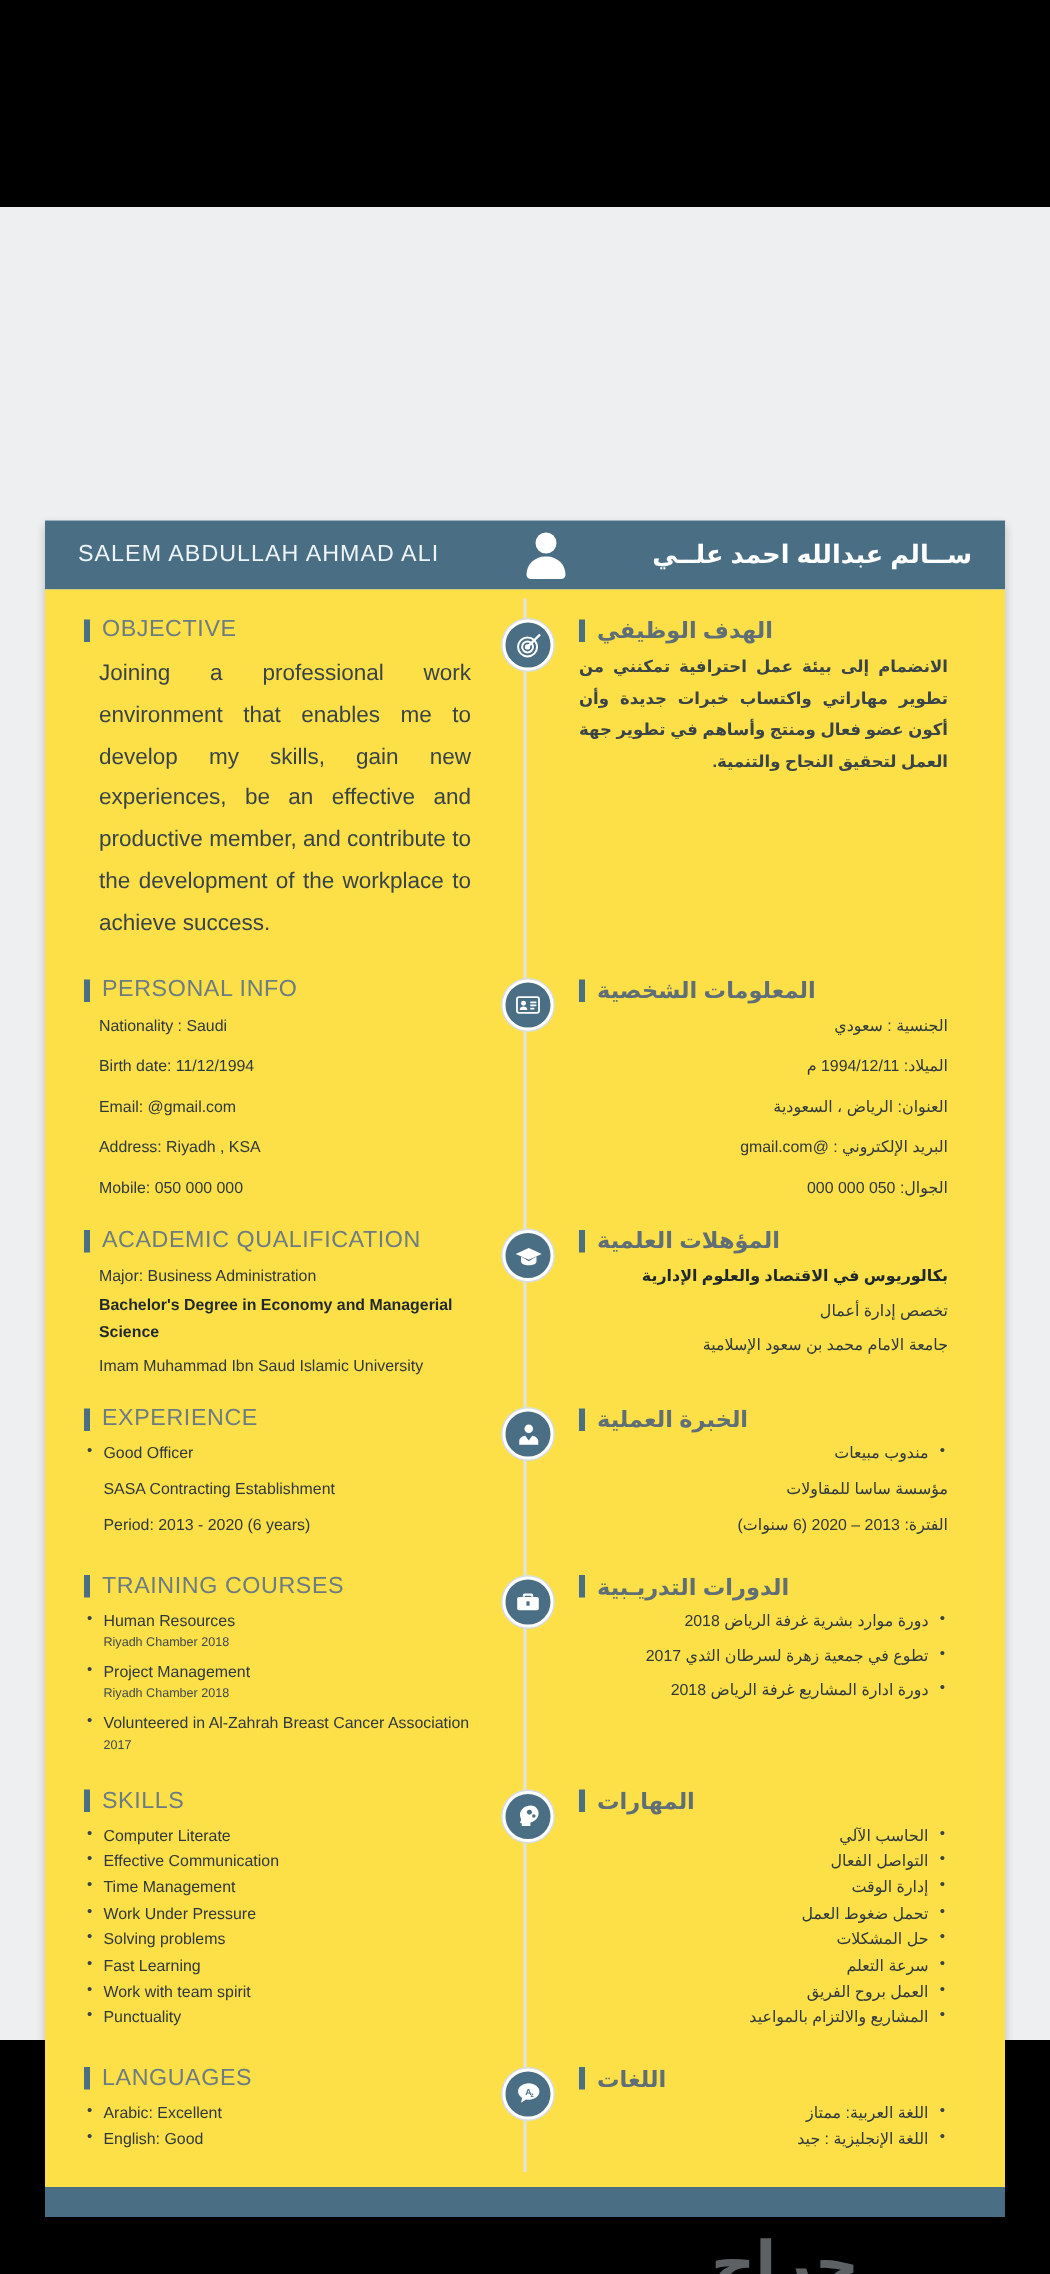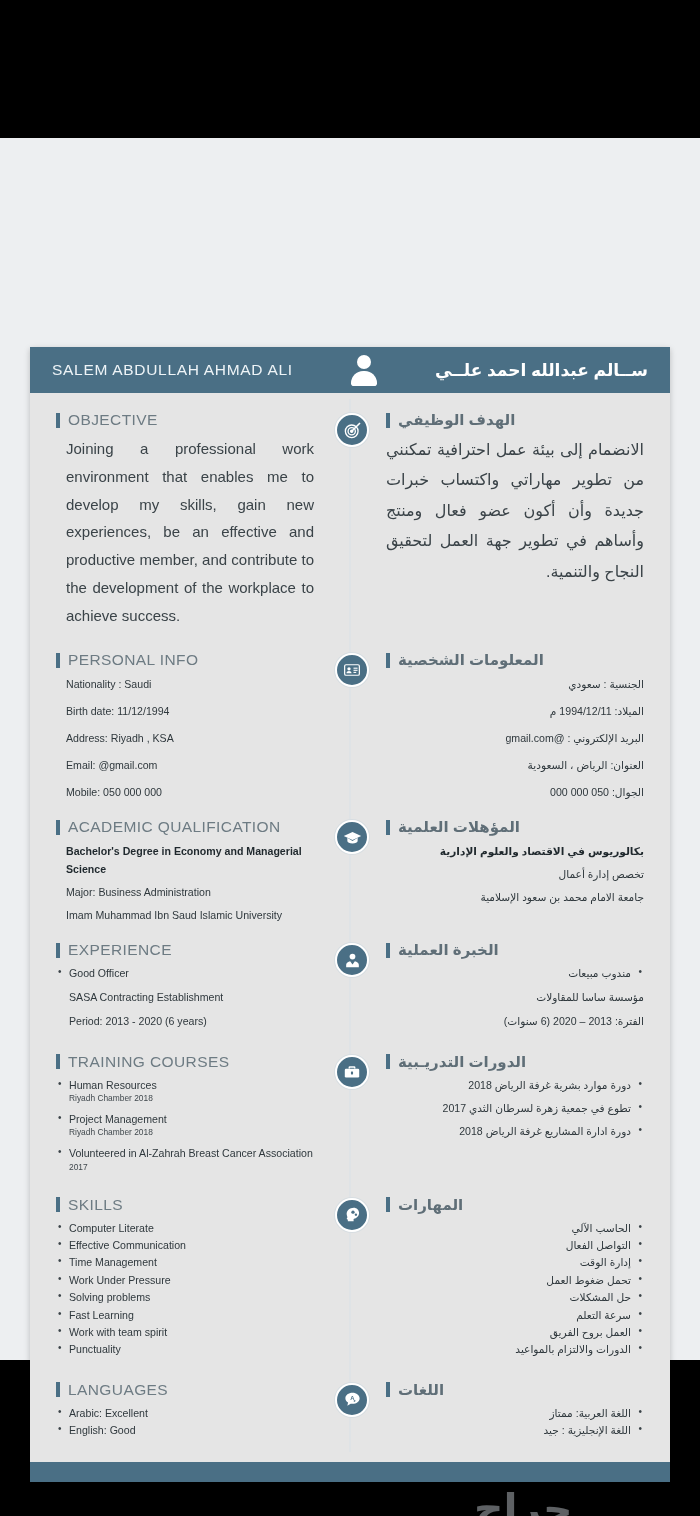--- a/index.html
+++ b/index.html
@@ -40,50 +40,50 @@
   .hdr-avatar .head{
     position:absolute;left:10px;top:2px;width:14px;height:14px;
     border-radius:50%;background:#fff;
   }
   .hdr-avatar .body{
     position:absolute;left:4px;top:18px;width:26px;height:15px;
     border-radius:13px 13px 3px 3px;background:#fff;
   }
 
   
-  .cv-body{position:relative;padding:0 0 4px 0;background:#e5e5e5;}
+  .cv-body{position:relative;padding:0 0 4px 0;background:#fde047;}
   .timeline-rail{
     position:absolute;left:50%;top:6px;bottom:10px;width:2px;
     margin-left:-1px;background:#dfe3e6;z-index:0;
   }
 
   .row{
     position:relative;display:flex;z-index:1;
     align-items:flex-start;
   }
   .col-en{width:298px;box-sizing:border-box;padding:0 14px 0 26px;}
   .col-mid{width:44px;flex:0 0 44px;position:relative;}
-  .col-ar{width:298px;box-sizing:border-box;padding:0 26px 0 14px;direction:rtl;text-align:right;}
+  .col-ar{width:298px;box-sizing:border-box;padding:0 38px 0 14px;direction:rtl;text-align:right;}
 
   
   .sec-title{
     display:flex;align-items:center;gap:8px;
     color:#6d7b83;font-size:15.5px;letter-spacing:.4px;font-weight:400;
     margin:0 0 6px 0;white-space:nowrap;
   }
   .sec-title.ar{justify-content:flex-end;font-size:15px;font-weight:700;color:#5f6e77;}
   .tick{
     display:inline-block;width:4px;height:15px;background:#4a6f85;flex:0 0 auto;
   }
 
   
   .para{
     color:#3a4348;font-size:15px;line-height:1.85;text-align:justify;margin:0;
   }
-  .para.ar{text-align:justify;direction:rtl;font-size:16px;line-height:1.9;}
+  .para.ar{text-align:justify;direction:rtl;font-size:11px;line-height:1.9;font-weight:bold;}
   .line{color:#2f383d;font-size:10.6px;line-height:1.7;margin:0 0 9px 0;}
   .line.tight{margin:0 0 1px 0;}
   .line.ar{direction:rtl;}
   .bold{font-weight:700;color:#1f282d;}
   .small{font-size:8.4px;color:#41494e;line-height:1.3;}
 
   ul.blist{margin:0;padding:0;list-style:none;}
   ul.blist li{
     position:relative;padding-left:13px;color:#2f383d;
     font-size:10.6px;line-height:1.55;margin-bottom:1px;
@@ -166,22 +166,22 @@
 
     <div class="row" style="padding-top:22px;">
       <div class="col-en">
         <div class="sec-title">
           <span class="tick"></span>
           <span>PERSONAL INFO</span>
         </div>
         <div style="padding-left:10px;">
           <div class="line">Nationality : Saudi</div>
           <div class="line">Birth date: 11/12/1994</div>
+          <div class="line">Email: @gmail.com</div>
           <div class="line">Address: Riyadh , KSA</div>
-          <div class="line">Email: @gmail.com</div>
           <div class="line">Mobile: 050 000 000</div>
         </div>
       </div>
       <div class="col-mid">
         <div class="badge" style="top:2px;">
           <svg width="18" height="18" viewBox="0 0 24 24" fill="none" stroke="#fff" stroke-width="1.6">
             <rect x="2.2" y="5" width="19.6" height="14" rx="1.8"></rect>
             <circle cx="8" cy="10.4" r="2.2" fill="#fff" stroke="none"></circle>
             <path d="M4.6 16.4c0-2 1.6-3 3.4-3s3.4 1 3.4 3z" fill="#fff" stroke="none"></path>
             <line x1="14" y1="9.6" x2="19.4" y2="9.6" stroke-width="1.5"></line>
@@ -190,35 +190,35 @@
           </svg>
         </div>
       </div>
       <div class="col-ar">
         <div class="sec-title ar">
           <span>المعلومات الشخصية</span>
           <span class="tick"></span>
         </div>
         <div class="line ar">الجنسية : سعودي</div>
         <div class="line ar">الميلاد: 1994/12/11 م</div>
+        <div class="line ar">العنوان: الرياض ، السعودية</div>
         <div class="line ar">البريد الإلكتروني : @gmail.com</div>
-        <div class="line ar">العنوان: الرياض ، السعودية</div>
         <div class="line ar">الجوال: 050 000 000</div>
       </div>
     </div>
 
     <div class="row" style="padding-top:8px;justify-content:space-between;">
       <div class="col-en">
         <div class="sec-title">
           <span class="tick"></span>
           <span>ACADEMIC QUALIFICATION</span>
         </div>
         <div style="padding-left:10px;">
+          <div class="line tight" style="margin-top:5px;">Major: Business Administration</div>
           <div class="line tight bold">Bachelor's Degree in Economy and Managerial Science</div>
-          <div class="line tight" style="margin-top:5px;">Major: Business Administration</div>
           <div class="line tight" style="margin-top:5px;">Imam Muhammad Ibn Saud Islamic University</div>
         </div>
       </div>
       <div class="col-mid">
         <div class="badge" style="top:2px;">
           <svg width="19" height="19" viewBox="0 0 24 24" fill="#fff" stroke="none">
             <path d="M12 5 L23 10 L12 15 L1 10 Z"></path>
             <path d="M5.5 12.2 v4.2 c0 1.9 3 3.2 6.5 3.2 s6.5-1.3 6.5-3.2 v-4.2 L12 16.3 Z"></path>
           </svg>
         </div>
@@ -342,21 +342,21 @@
           <span class="tick"></span>
         </div>
         <ul class="blist ar">
           <li>الحاسب الآلي</li>
           <li>التواصل الفعال</li>
           <li>إدارة الوقت</li>
           <li>تحمل ضغوط العمل</li>
           <li>حل المشكلات</li>
           <li>سرعة التعلم</li>
           <li>العمل بروح الفريق</li>
-          <li>الدورات والالتزام بالمواعيد</li>
+          <li>المشاريع والالتزام بالمواعيد</li>
         </ul>
       </div>
     </div>
 
     <div class="row" style="padding-top:22px;padding-bottom:18px;">
       <div class="col-en">
         <div class="sec-title">
           <span class="tick"></span>
           <span>LANGUAGES</span>
         </div>

